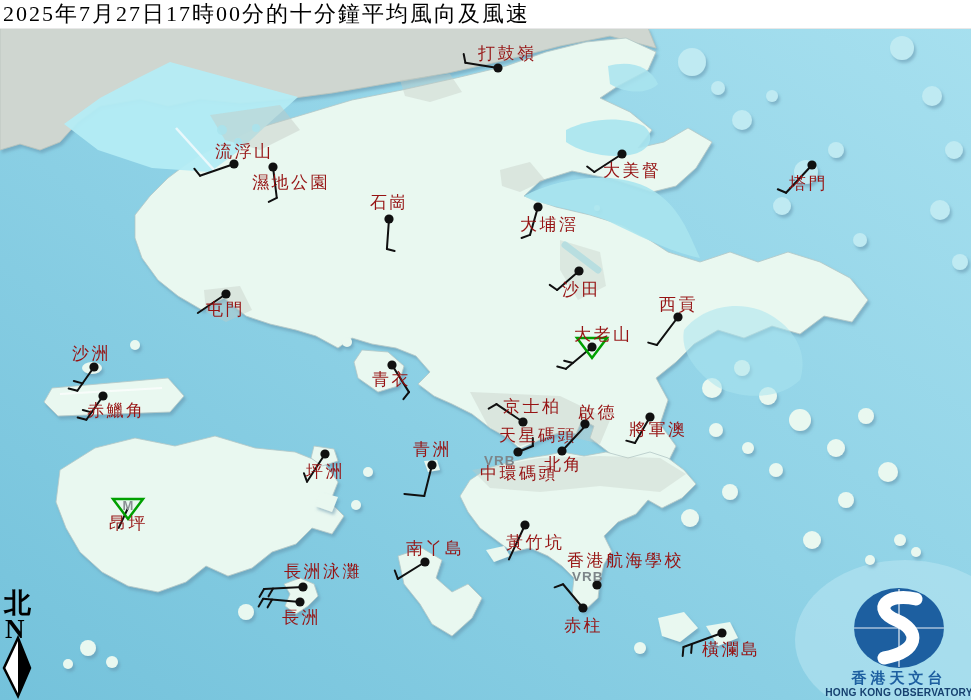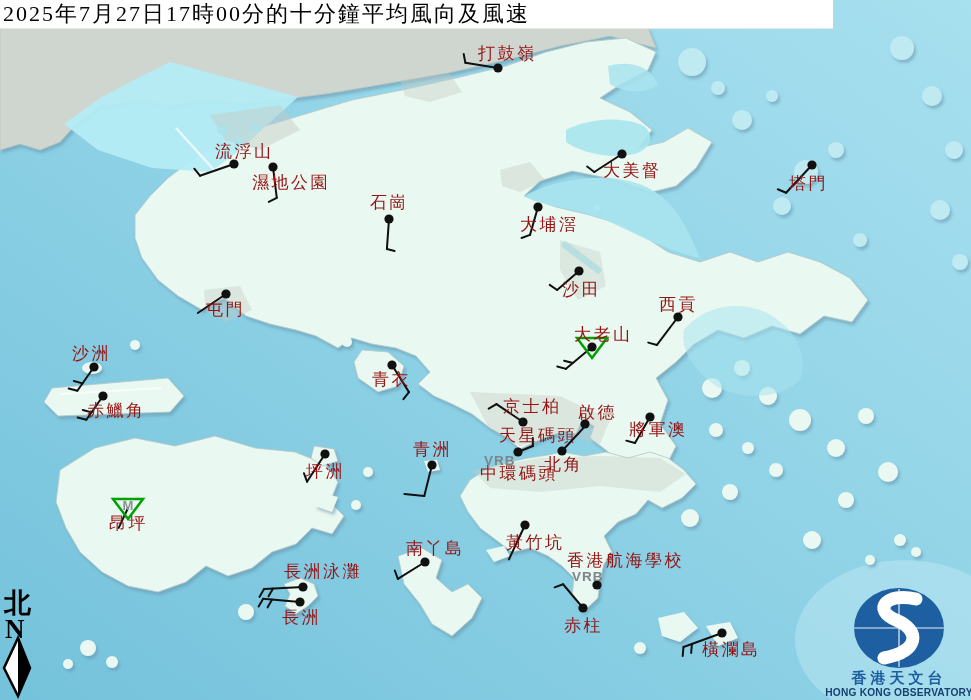--- a/index.html
+++ b/index.html
@@ -1,19 +1,19 @@
 <!DOCTYPE html>
 <html><head>
 <meta charset="utf-8">
 <style>
   html,body{margin:0;padding:0;background:#dfe7ea;}
   .page{position:relative;width:971px;height:700px;overflow:hidden;
         font-family:"Liberation Serif","DejaVu Serif",serif;}
   .map-svg{position:absolute;left:0;top:0;}
-  .title-bar{position:absolute;left:0;top:0;width:833px;height:28px;background:#ffffff;
+  .title-bar{position:absolute;left:0;top:0;width:971px;height:28px;background:#ffffff;
              border-bottom:1px solid #e8e8e8;z-index:5;}
   .title-text{position:absolute;left:3px;top:0;line-height:28px;font-size:22px;color:#000;
               letter-spacing:2px;white-space:nowrap;font-family:"Liberation Serif","DejaVu Serif",serif;}
   .st-label{font-family:"Liberation Serif","DejaVu Serif",serif;font-size:17px;letter-spacing:2.5px;fill:#961313;}
   .vrb-label{font-family:"Liberation Sans","DejaVu Sans",sans-serif;font-weight:bold;font-size:13.5px;
              fill:#7d8589;letter-spacing:1px;}
   .compass-zh{font-family:"Liberation Serif","DejaVu Serif",serif;font-size:27px;fill:#000;font-weight:bold;}
   .compass-n{font-family:"Liberation Serif","DejaVu Serif",serif;font-size:27px;fill:#000;font-weight:bold;}
   .logo-zh{font-family:"Liberation Sans","DejaVu Sans",sans-serif;font-size:15px;font-weight:bold;
            fill:#1d5fa0;letter-spacing:4px;}

